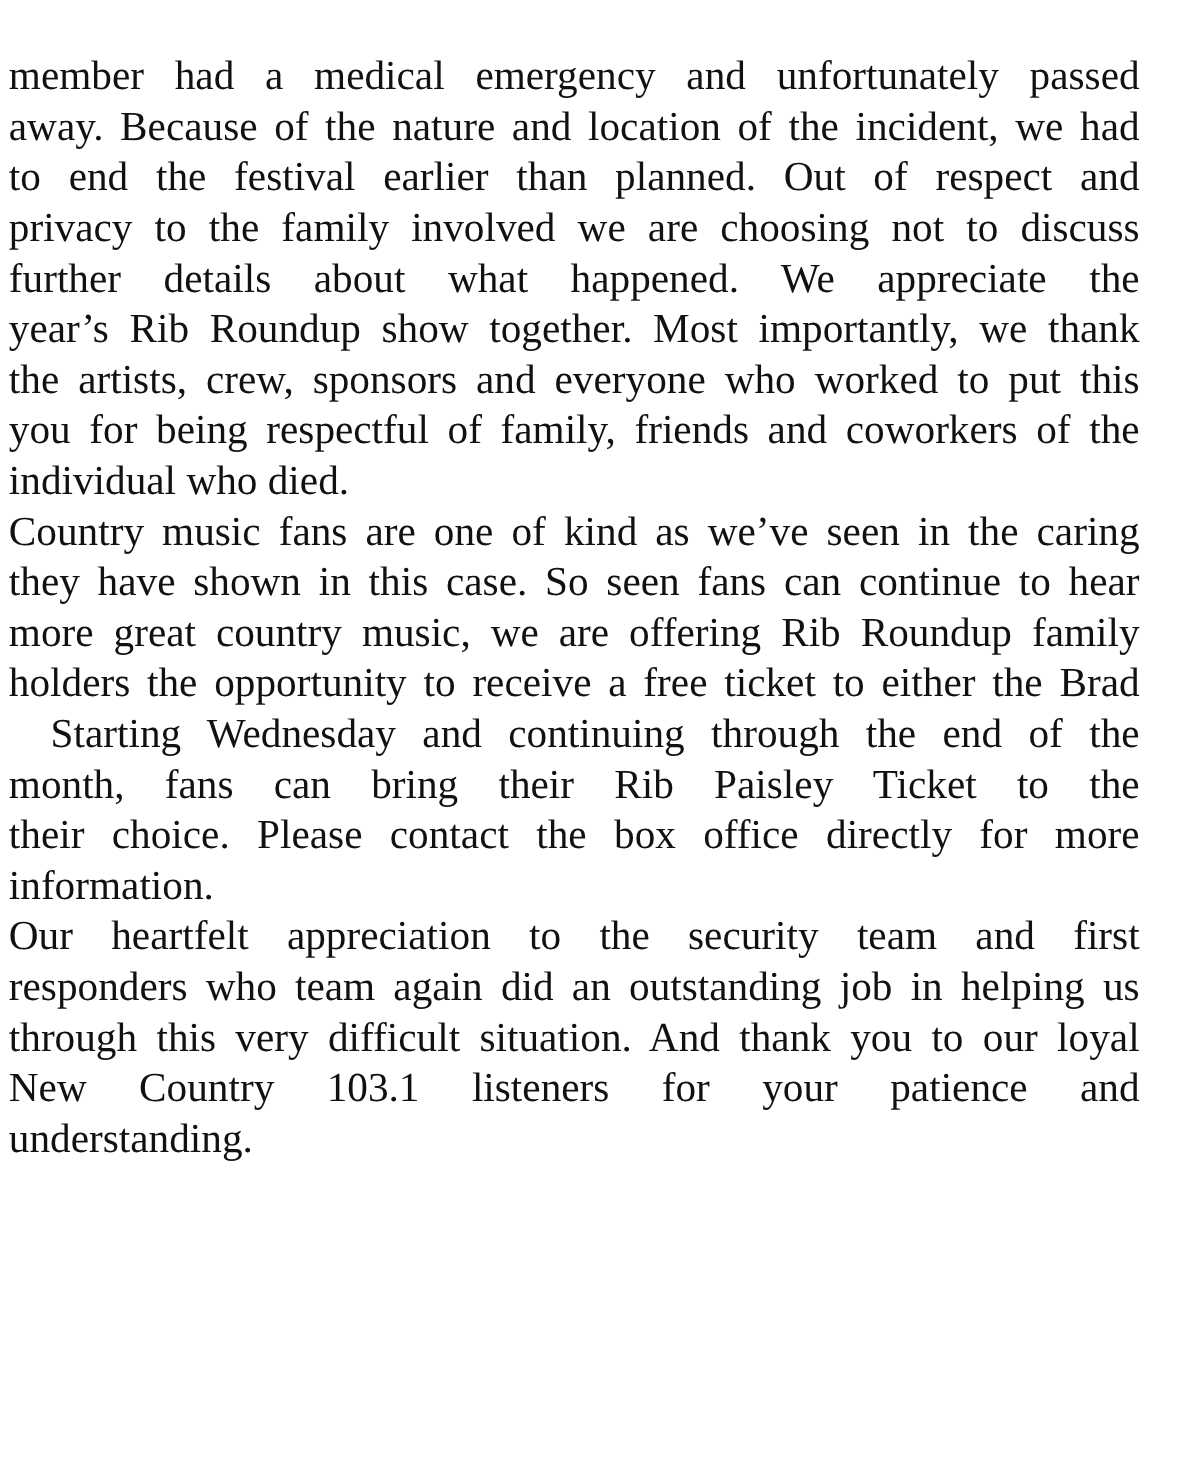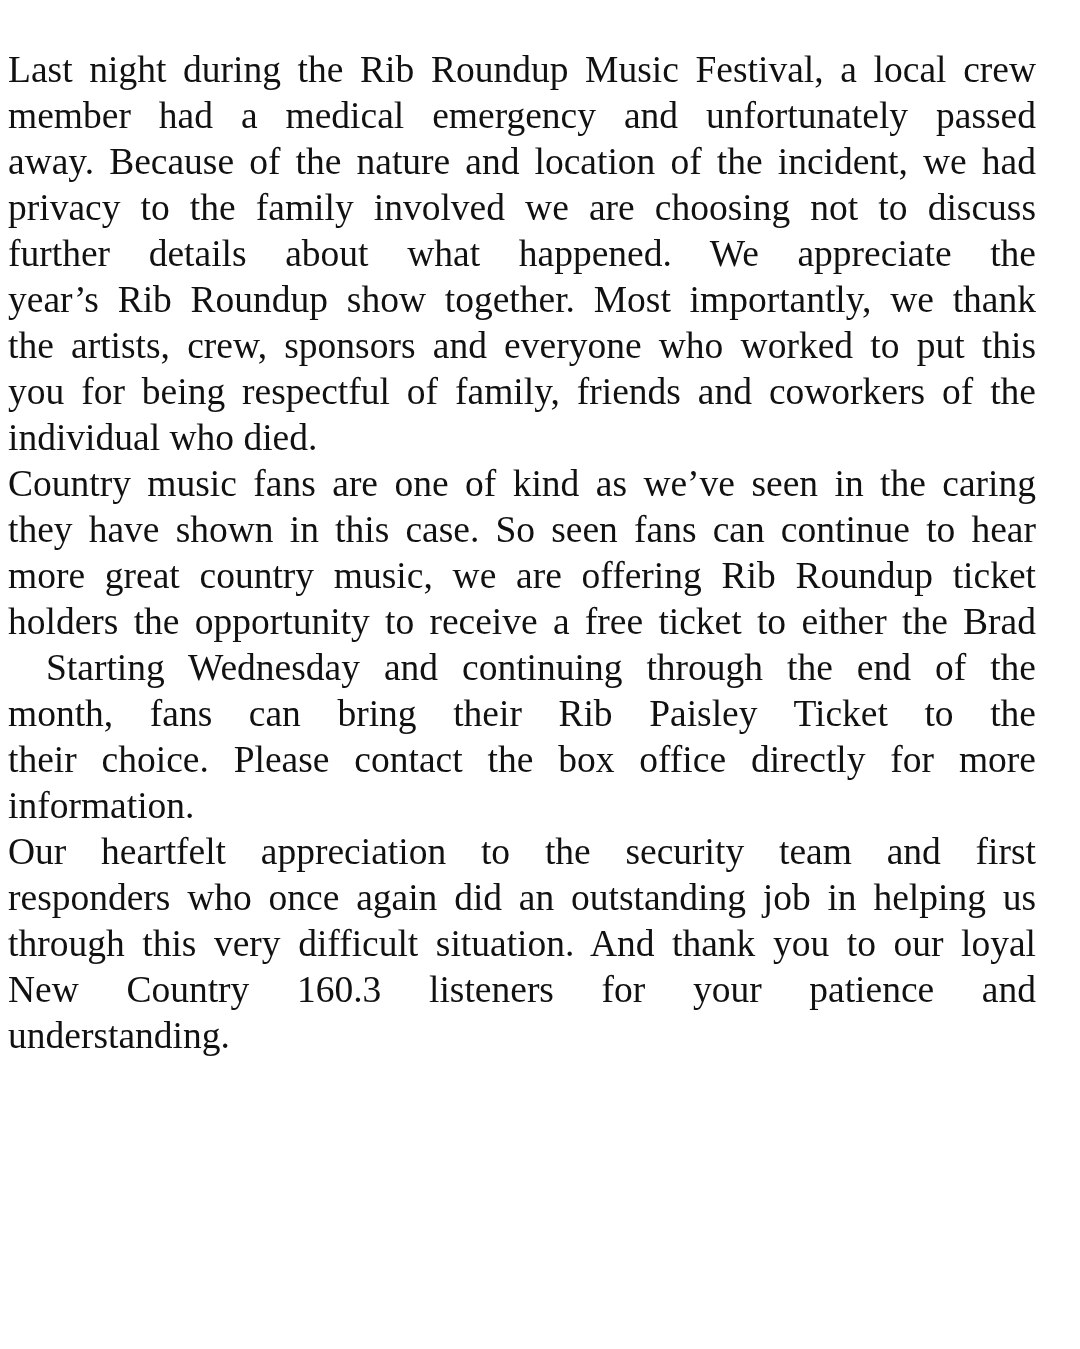--- a/index.html
+++ b/index.html
@@ -48,43 +48,43 @@
     line-height: 0;
     vertical-align: 0.85em;
   }
 </style>
 </head>
 <body>
 
 <div class="doc">
 
   <p class="para">
-    <span class="line">Last night during the Rib Roundup Music Festival, a local crew</span>
     <span class="line">member had a medical emergency and unfortunately passed</span>
     <span class="line">away.  Because of the nature and location of the incident, we had</span>
+    <span class="line">to end the festival earlier than planned.  Out of respect and</span>
     <span class="line">privacy to the family involved we are choosing not to discuss</span>
     <span class="line">further details about what happened.  We appreciate the</span>
     <span class="line">year’s Rib Roundup show together.  Most importantly, we thank</span>
     <span class="line">the artists, crew, sponsors and everyone who worked to put this</span>
     <span class="line">you for being respectful of family, friends and coworkers of the</span>
     <span class="line last">individual who died.</span>
   </p>
 
   <p class="para">
     <span class="line">Country music fans are one of kind as we’ve seen in the caring</span>
     <span class="line">they have shown in this case.  So seen fans can continue to hear</span>
-    <span class="line">more great country music, we are offering Rib Roundup ticket</span>
+    <span class="line">more great country music, we are offering Rib Roundup family</span>
     <span class="line">holders the opportunity to receive a free ticket to either the Brad</span>
     <span class="line indent">Starting Wednesday and continuing through the end of the</span>
     <span class="line">month, fans can bring their Rib Paisley Ticket to the</span>
     <span class="line">their choice.  Please contact the box office directly for more</span>
     <span class="line last">information.</span>
   </p>
 
   <p class="para">
     <span class="line">Our heartfelt appreciation to the security team and first</span>
-    <span class="line">responders who once again did an outstanding job in helping us</span>
+    <span class="line">responders who team again did an outstanding job in helping us</span>
     <span class="line">through this very difficult situation.  And thank you to our loyal</span>
-    <span class="line">New Country 160.3 listeners for your patience and</span>
+    <span class="line">New Country 103.1 listeners for your patience and</span>
     <span class="line last">understanding.</span>
   </p>
 
 </div>
 
 </body></html>

